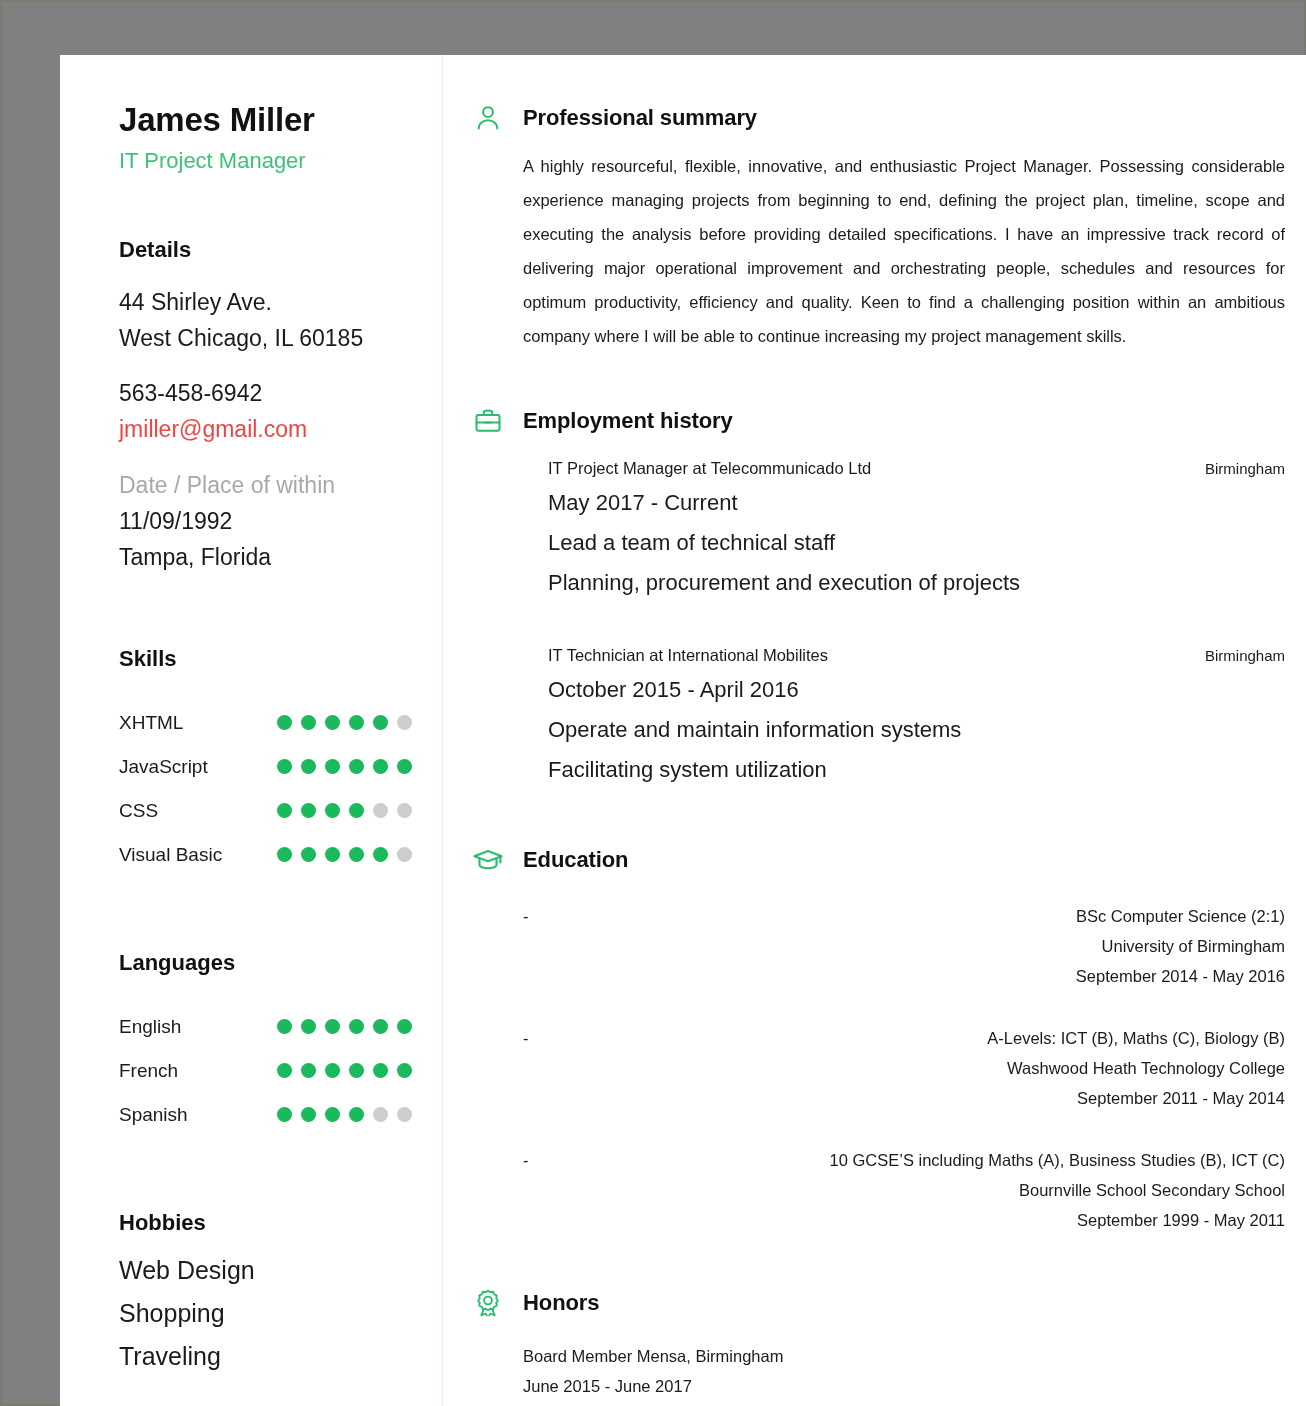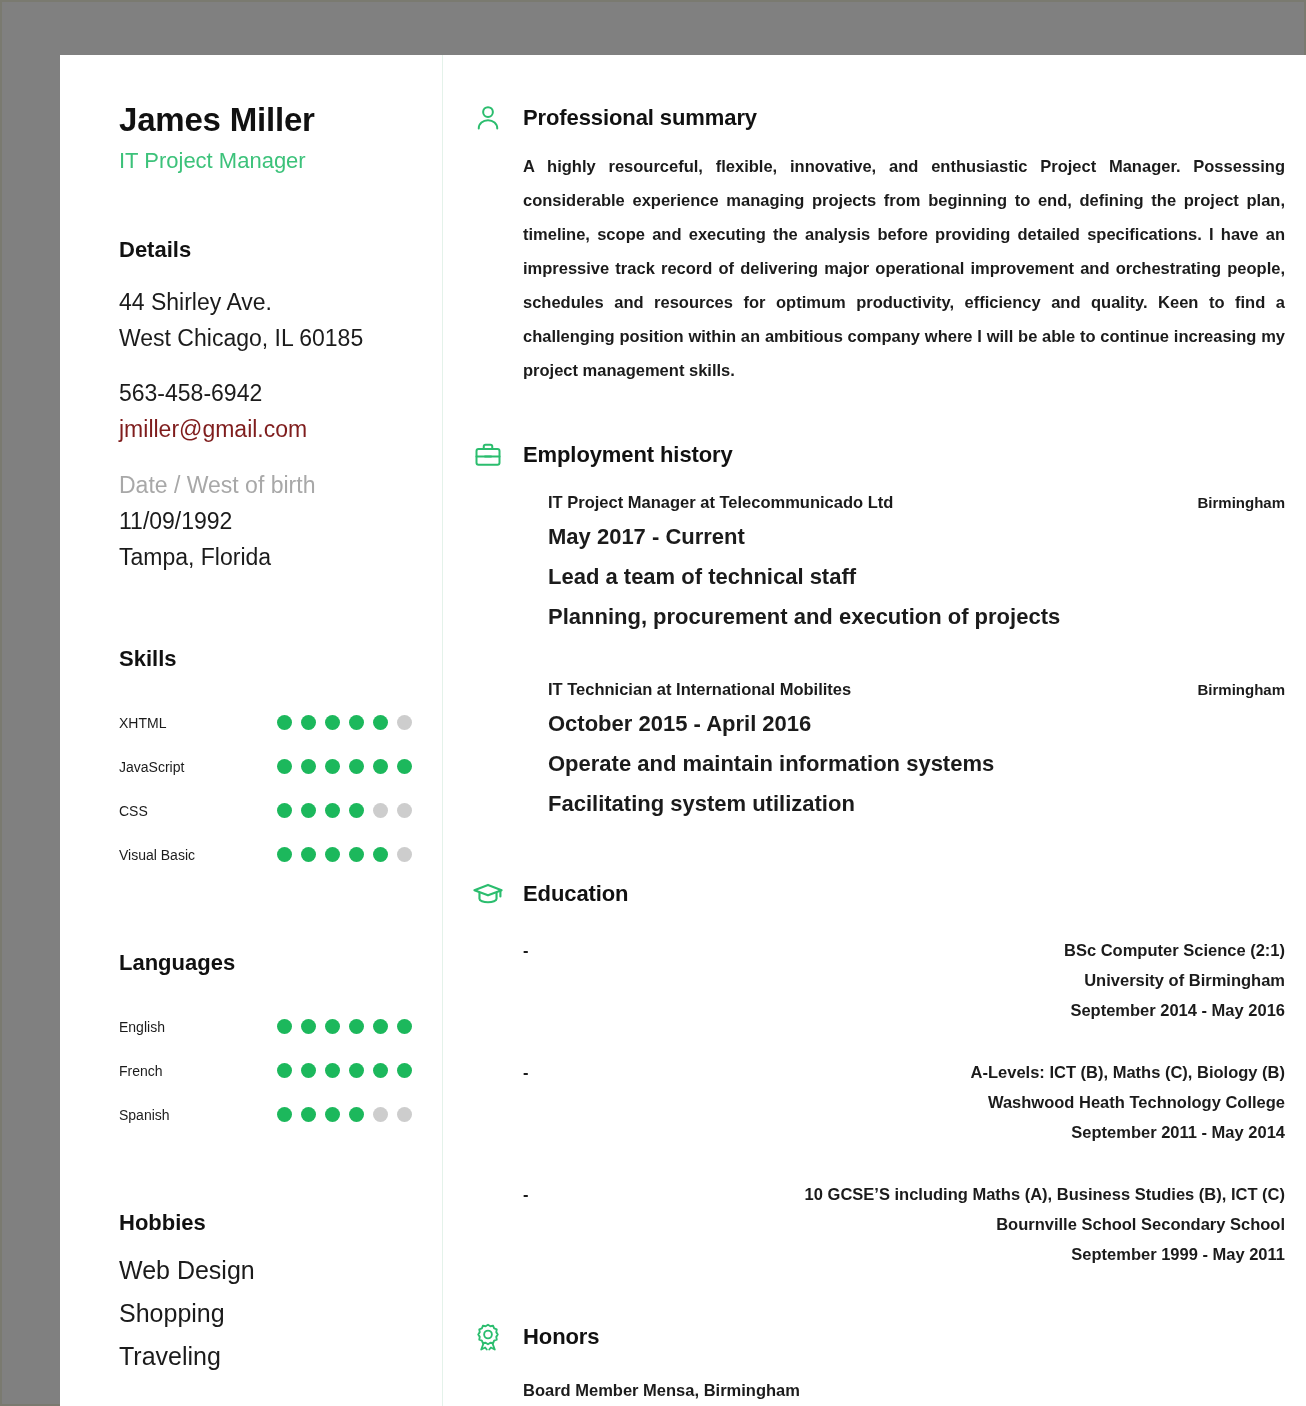--- a/index.html
+++ b/index.html
@@ -67,30 +67,30 @@
   .left-heading.hobbies   { margin-top: 73px; }
 
   .detail-line {
     font-size: 23px;
     color: #1b1b1b;
     line-height: 1.56;
   }
   .detail-group { margin-top: 20px; }
   .detail-group.first { margin-top: 22px; }
   .detail-line.muted { color: #a8a8a8; }
-  .detail-line.green { color: #7f1d1d; }
+  .detail-line.green { color: #ef4444; }
 
   .rating-list { margin-top: 29px; }
   .rating-row {
     display: flex;
     align-items: center;
     height: 44px;
   }
   .rating-label {
-    font-size: 14px;
+    font-size: 19px;
     color: #1b1b1b;
     width: 158px;
     flex: none;
   }
   .dots { display: flex; gap: 9px; }
   .dot {
     width: 15px;
     height: 15px;
     border-radius: 50%;
     background: #cdcdcd;
@@ -125,21 +125,21 @@
     align-items: center;
     justify-content: center;
   }
   .section-icon svg { display: block; }
   .section-title {
     font-size: 22px;
     font-weight: bold;
     color: #111111;
     letter-spacing: -0.1px;
   }
-  .section-body { padding-left: 51px; font-weight: bold; }
+  .section-body { padding-left: 51px; }
 
   .summary-text {
     font-size: 16.5px;
     color: #1b1b1b;
     line-height: 2.06;
     text-align: justify;
     margin-top: 16px;
   }
   .job-entry { margin-top: 16px; margin-left: 25px; }
   .job-entry + .job-entry { margin-top: 37px; }
@@ -204,21 +204,21 @@
       <div class="detail-line">44 Shirley Ave.</div>
       <div class="detail-line">West Chicago, IL 60185</div>
     </div>
 
     <div class="detail-group">
       <div class="detail-line">563-458-6942</div>
       <div class="detail-line green">jmiller@gmail.com</div>
     </div>
 
     <div class="detail-group">
-      <div class="detail-line muted">Date / West of birth</div>
+      <div class="detail-line muted">Date / Place of within</div>
       <div class="detail-line">11/09/1992</div>
       <div class="detail-line">Tampa, Florida</div>
     </div>
 
     <div class="left-heading skills">Skills</div>
     <div class="rating-list">
         <div class="rating-row">
           <div class="rating-label">XHTML</div>
           <div class="dots">
             <span class="dot on"></span>

